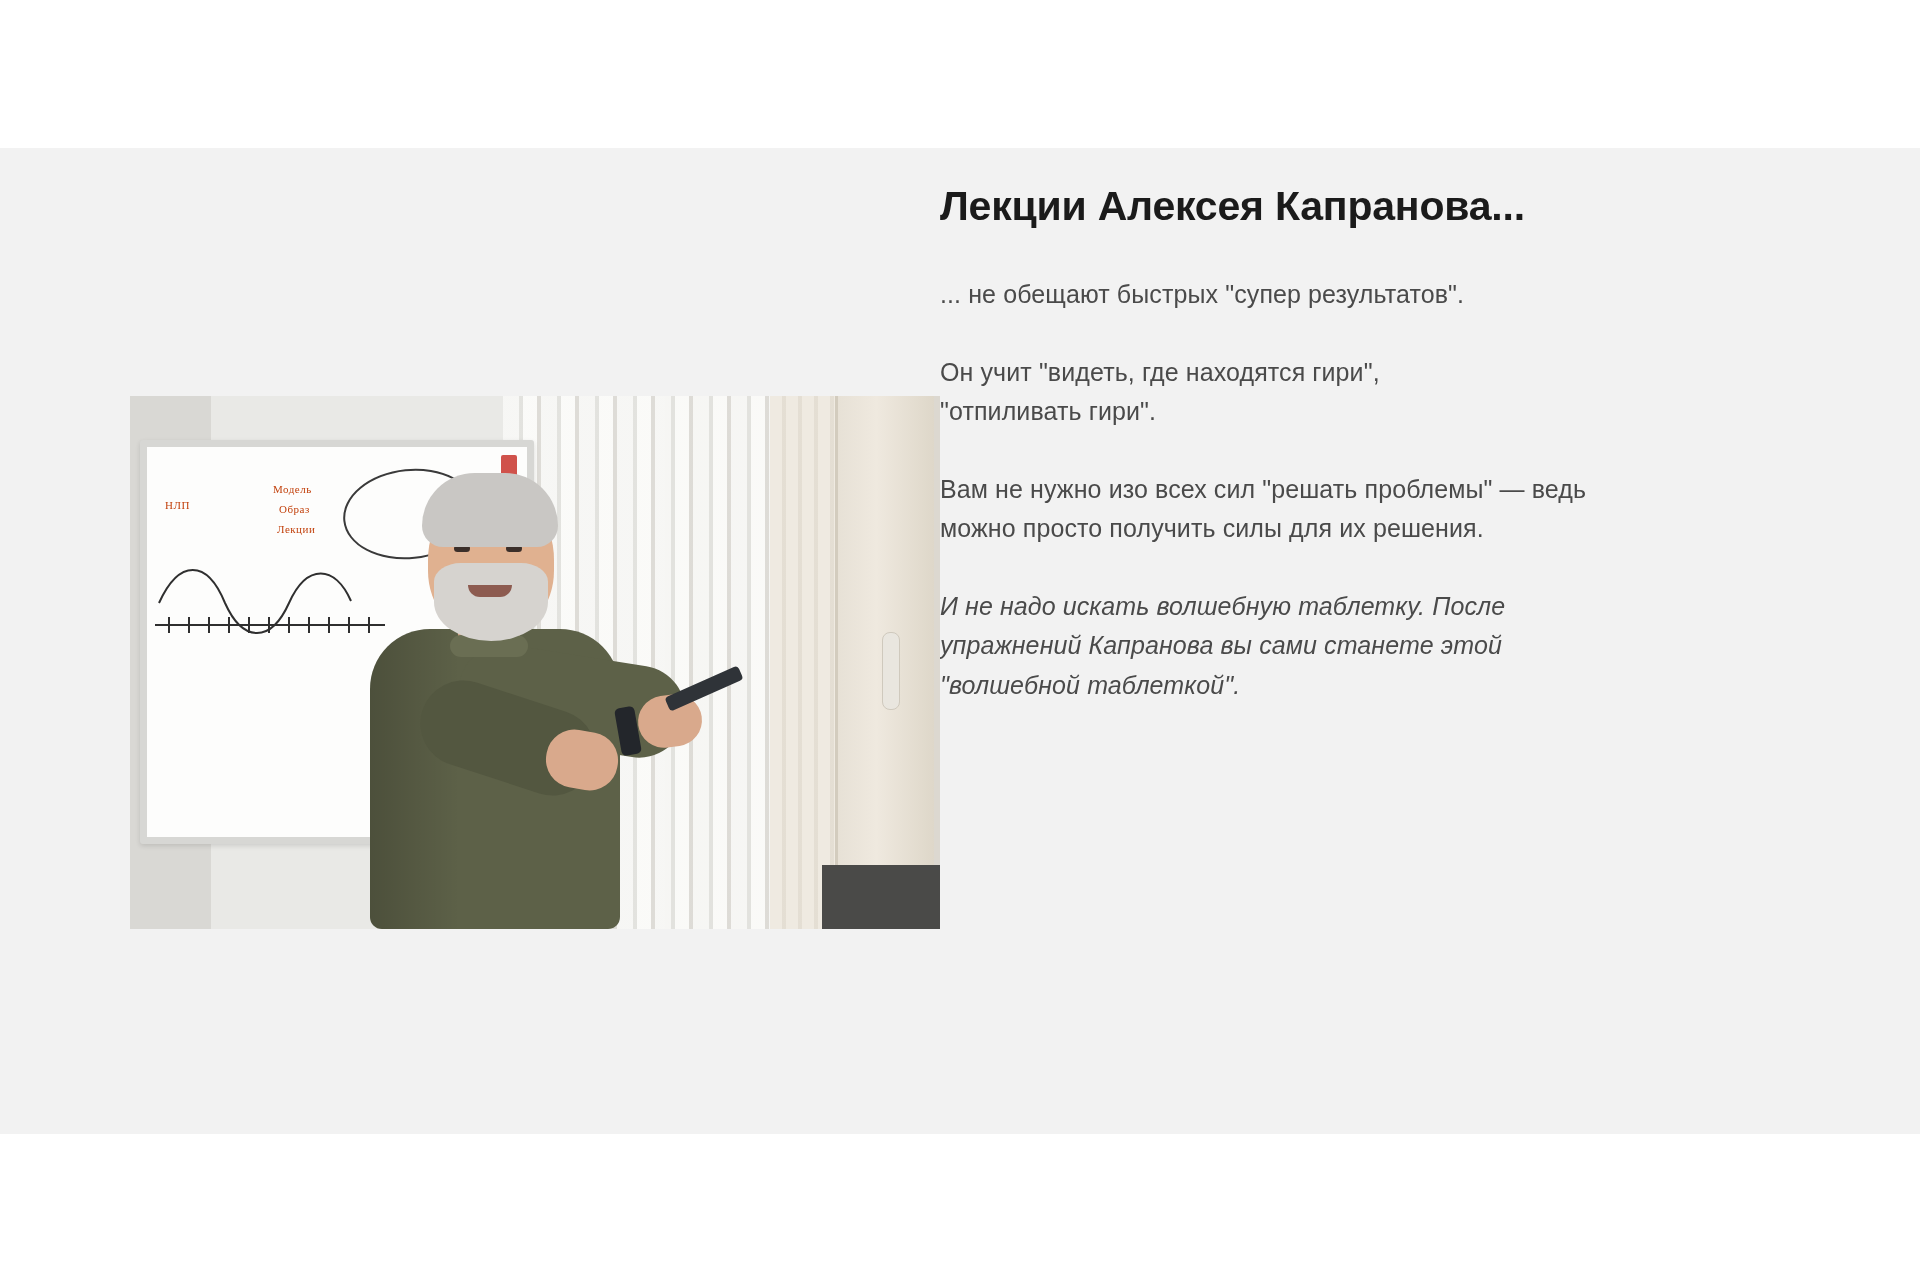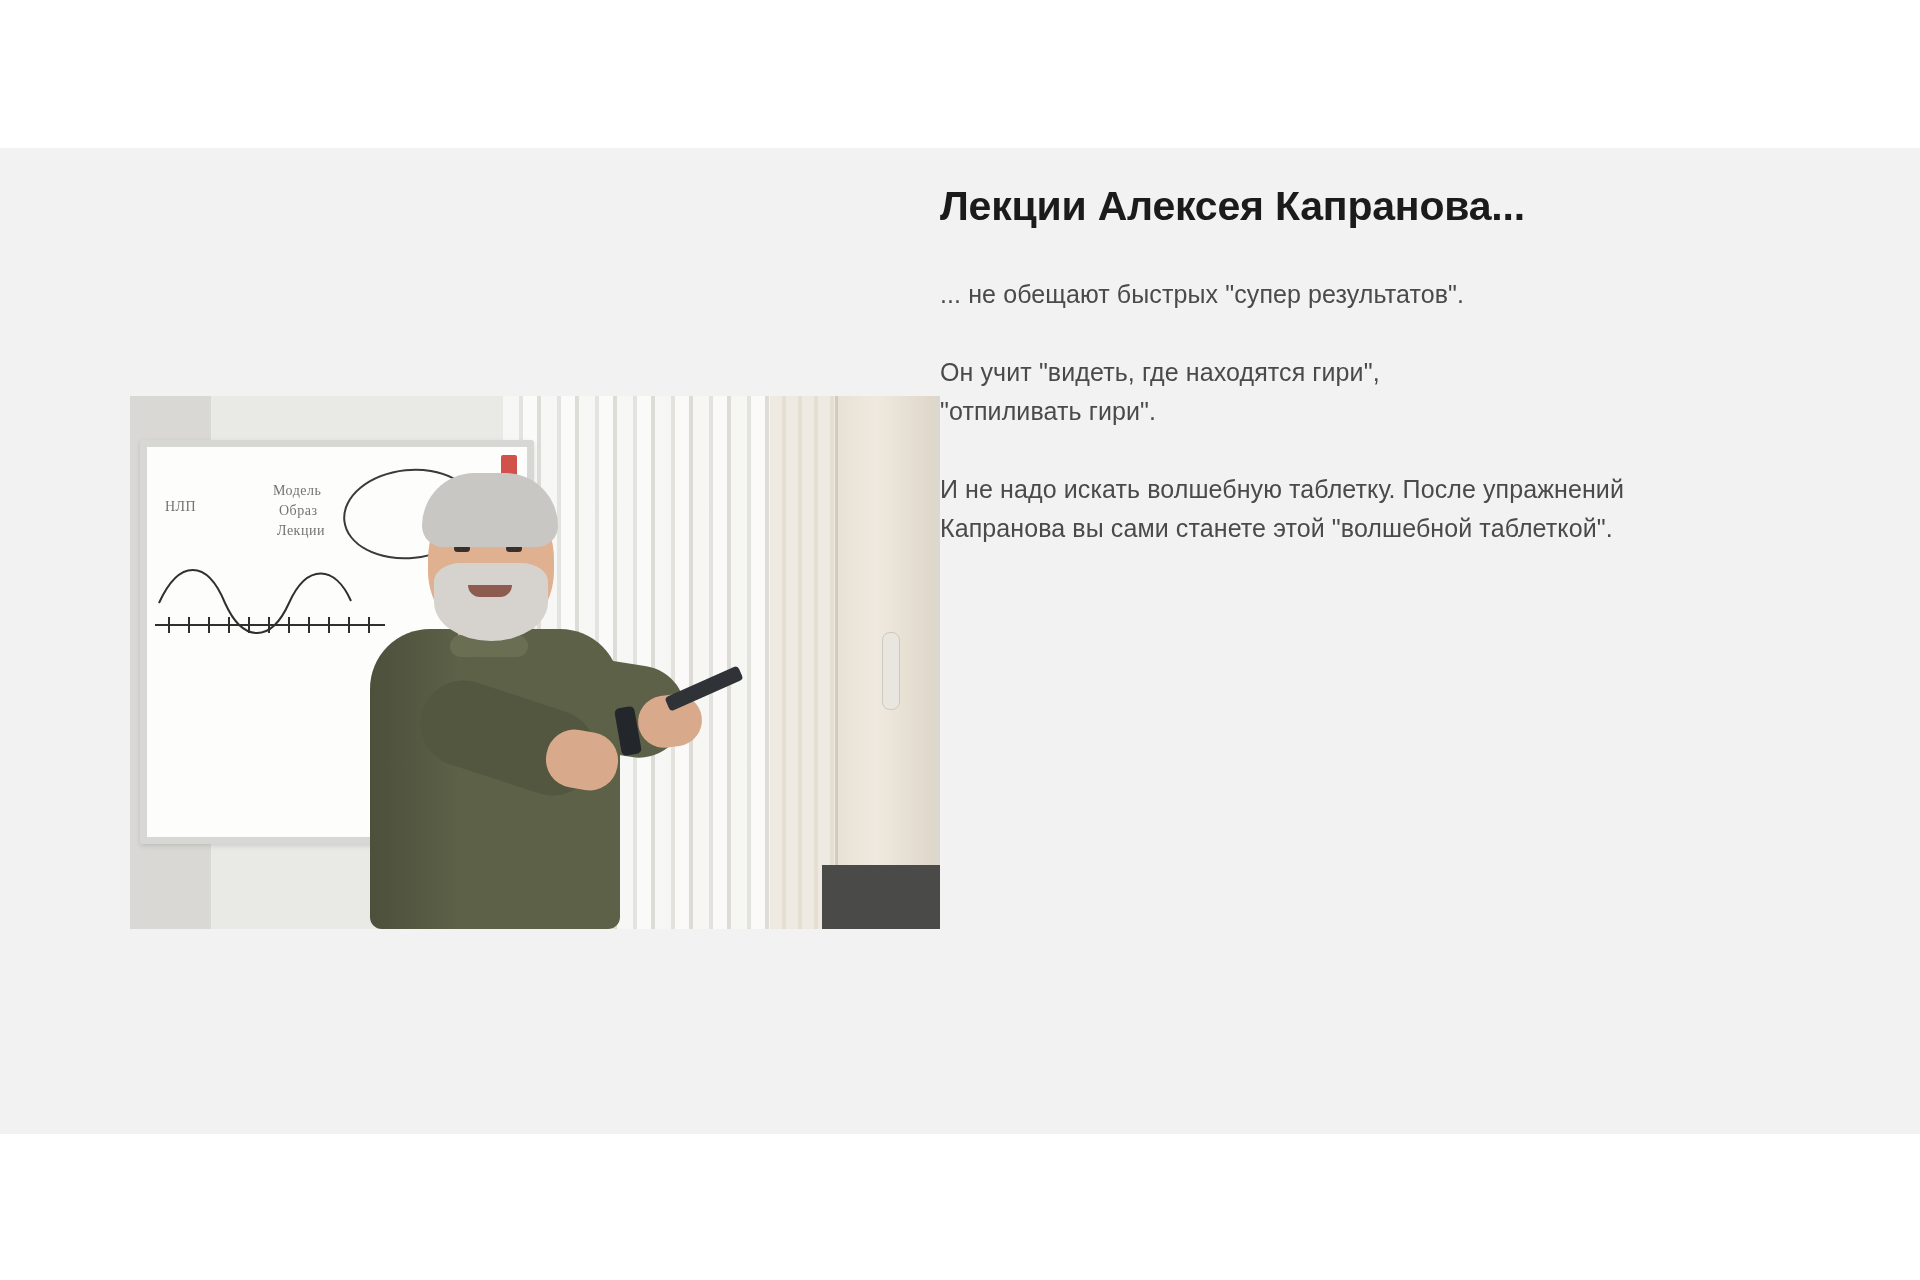--- a/index.html
+++ b/index.html
@@ -152,23 +152,23 @@
     position: absolute;
     left: 300px;
     top: 530px;
     width: 72px;
     height: 9px;
     background: #b9b9b6;
     border-radius: 4px;
   }
   .bw-text {
     position: absolute;
-    color: #737373;
+    color: #c2410c;
     font-family: "Liberation Serif", serif;
-    font-size: 14px;
+    font-size: 11px;
     letter-spacing: .5px;
     white-space: nowrap;
   }
   .bw-red {
     position: absolute;
     right: 10px;
     top: 8px;
     width: 16px;
     height: 26px;
     background: #d0524b;
@@ -351,21 +351,21 @@
     line-height: 1.2;
   }
 
   .para {
     font-size: 25px;
     line-height: 1.58;
     color: #4a4a4a;
     margin: 0 0 38px 0;
     letter-spacing: .1px;
   }
-  .para:last-child { margin-bottom: 0; }
+  .para:last-child { margin-bottom: 0; font-style: italic; }
 </style>
 </head>
 <body>
 
 <div class="page">
 
   <div class="band"></div>
 
   <div class="content">
 
@@ -430,17 +430,18 @@
         </div>
       </div>
     </div>
 
     <div class="text-col">
       <h1 class="headline">Лекции Алексея Капранова...</h1>
 
       <p class="para">... не обещают быстрых "супер результатов".</p>
       <p class="para" style="white-space: pre-line;">Он учит "видеть, где находятся гири",
 "отпиливать гири".</p>
+      <p class="para">Вам не нужно изо всех сил "решать проблемы" — ведь можно просто получить силы для их решения.</p>
       <p class="para">И не надо искать волшебную таблетку. После упражнений Капранова вы сами станете этой "волшебной таблеткой".</p>
     </div>
 
   </div>
 </div>
 
 </body></html>

